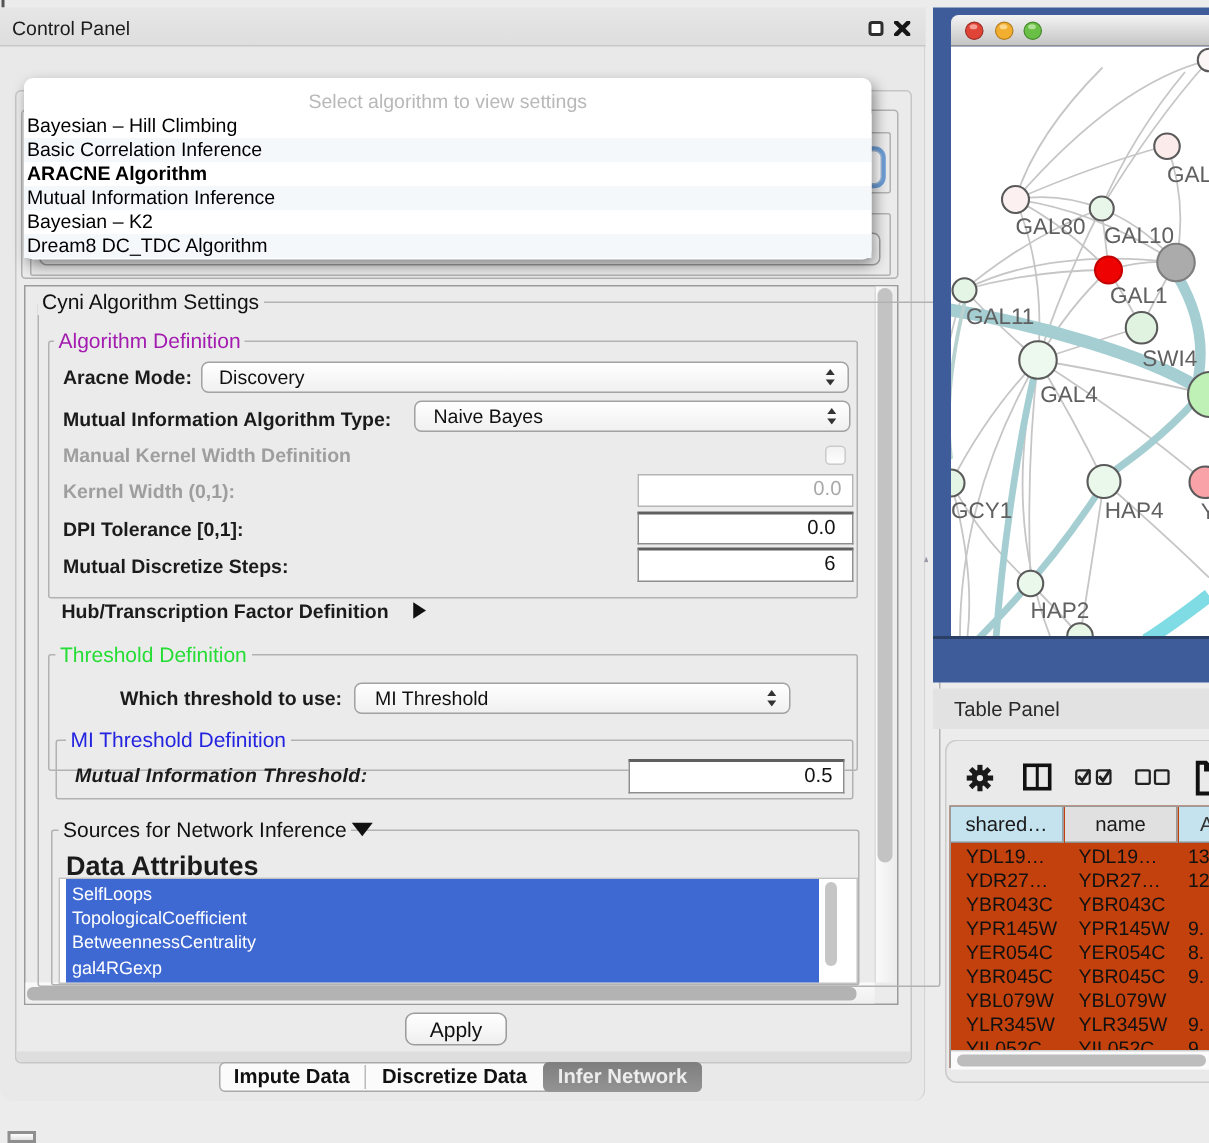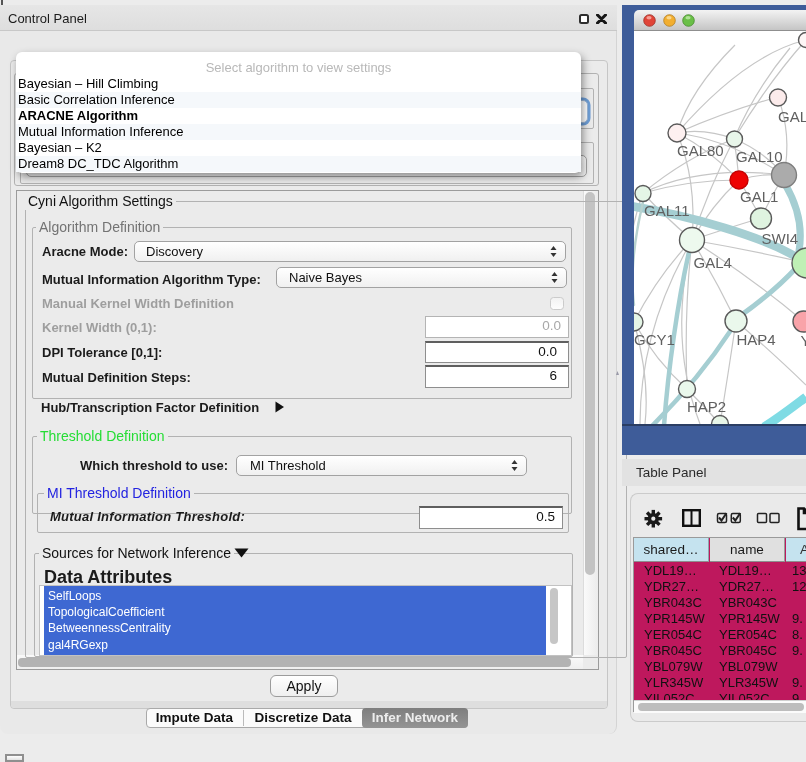--- a/index.html
+++ b/index.html
@@ -50,41 +50,41 @@
 <div class="abs" style="left:584.5px; top:192px; width:10px; height:383px; background:#c3c3c3; border-radius:5px;"></div>
 
 <div class="abs" style="left:17px; top:655px; width:566px; height:14px; background:linear-gradient(#fafafa,#efefef);"></div>
 <div class="abs" style="left:18px; top:658px; width:553px; height:8.5px; background:#b3b3b3; border-radius:4px;"></div>
 
 <div class="gbox" style="left:25px; top:201px; width:602px; height:457px;padding-left:19px;">
   <div class="gtitle" style="left:-1px; color:#111;">Cyni Algorithm Settings</div>
 </div>
 
 <div class="gbox" style="left:32px; top:227px; width:540px; height:172px;">
-  <div class="gtitle" style="left:3px; color:#737373;">Algorithm Definition</div>
+  <div class="gtitle" style="left:3px; color:#a21caf;">Algorithm Definition</div>
 </div>
 <div class="lbl" style="left:42px; top:244px;">Aracne Mode:</div>
 <div class="combo" style="left:134px; top:241px; width:432px; height:21px; line-height:20px;"><span style="padding-left:11px;">Discovery</span>
   <svg class="ar" viewBox="0 0 7 11">
         <path d="M3.5 0 L6.5 4 H0.5 Z" fill="#333"></path>
         <path d="M3.5 11 L6.5 7 H0.5 Z" fill="#333"></path>
       </svg></div>
 <div class="lbl" style="left:42px; top:272px;">Mutual Information Algorithm Type:</div>
 <div class="combo" style="left:276px; top:267px; width:291px; height:21px; line-height:20px;"><span style="padding-left:12px;">Naive Bayes</span>
   <svg class="ar" viewBox="0 0 7 11">
         <path d="M3.5 0 L6.5 4 H0.5 Z" fill="#333"></path>
         <path d="M3.5 11 L6.5 7 H0.5 Z" fill="#333"></path>
       </svg></div>
 <div class="lbl dis" style="left:42px; top:296px;">Manual Kernel Width Definition</div>
 <div class="abs" style="left:550px; top:297px; width:14px; height:12.5px; background:linear-gradient(#f2f2f2,#fdfdfd); border:1.5px solid #cbcbcb; border-radius:3.5px;"></div>
 <div class="lbl dis" style="left:42px; top:320px;">Kernel Width (0,1):</div>
 <div class="field" style="left:425px; top:316px; width:144px; height:22px; line-height:18px; border:1px solid #b4b4b4; color:#a8a8a8;">0.0</div>
 <div class="lbl" style="left:42px; top:345px;">DPI Tolerance [0,1]:</div>
 <div class="field" style="left:425px; top:341px; width:144px; height:22px; line-height:17px; padding-right:11px;">0.0</div>
-<div class="lbl" style="left:42px; top:370px;">Mutual Definition Steps:</div>
+<div class="lbl" style="left:42px; top:370px;">Mutual Discretize Steps:</div>
 <div class="field" style="left:425px; top:365px; width:144px; height:23px; line-height:18px; padding-right:11px;">6</div>
 
 <div class="lbl" style="left:41px; top:400px;">Hub/Transcription Factor Definition</div>
 <svg class="abs" style="left:274px; top:401px;" width="11" height="12">
       <path d="M1.5 0.5 L10 6 L1.5 11.5 Z" fill="#111"></path>
     </svg>
 
 <div class="gbox" style="left:32px; top:436px; width:540px; height:78px;">
   <div class="gtitle" style="left:4px; color:#25dd35;">Threshold Definition</div>
 </div>
@@ -262,21 +262,21 @@
     <path d="M81 12.5 L83.5 15.5 L88.5 8" stroke-width="2"></path>
     <rect x="93.3" y="8.5" width="9" height="9" rx="1.5" stroke-width="1.5"></rect>
     <path d="M94.8 12.5 L97.3 15.5 L102.3 8" stroke-width="2"></path>
     <rect x="119.5" y="8.5" width="9" height="9" rx="1" stroke-width="1.5"></rect>
     <rect x="132" y="8.5" width="9" height="9" rx="1" stroke-width="1.5"></rect>
   </g>
 
   <path d="M160.5 3.5 L166 3.5 L170 8 L170 24 L160.5 24 Z M 166 3.5 L166 8 L170 8" fill="none" stroke="#111" stroke-width="2.6"></path>
 </svg>
 
-<div class="abs" style="left:633px; top:537px; width:173px; height:175px; background:#be185d; border-top:1px solid #9a9a9a; border-left:1px solid #9a9a9a;">
+<div class="abs" style="left:633px; top:537px; width:173px; height:175px; background:#c2410c; border-top:1px solid #9a9a9a; border-left:1px solid #9a9a9a;">
   <div class="abs" style="left:0; top:0; width:75px; height:24px; background:#c5e3ef; border-right:1px solid #8fa6ae; border-bottom:1px solid #8e8e8e; text-align:center; line-height:24px; font-size:13.5px; color:#1a1a1a;">shared…</div>
   <div class="abs" style="left:76px; top:0; width:75px; height:24px; background:#e0e0e0; border-right:1px solid #9a9a9a; border-bottom:1px solid #8e8e8e; text-align:center; line-height:24px; font-size:13.5px; color:#1a1a1a;">name</div>
   <div class="abs" style="left:152px; top:0; width:21px; height:24px; background:#c5e3ef; border-bottom:1px solid #8e8e8e; line-height:24px; font-size:13.5px; color:#333; padding-left:14px;">A</div>
   <div class="abs" style="left:0; top:25px; width:173px; height:137px; overflow:hidden; font-size:13px; color:#111;">
     <div style="position:relative; height:16px;">
           <span class="abs" style="left:10px;">YDL19…</span>
           <span class="abs" style="left:85px;">YDL19…</span>
           <span class="abs" style="left:158px;">13</span>
         </div>
     <div style="position:relative; height:16px;">

